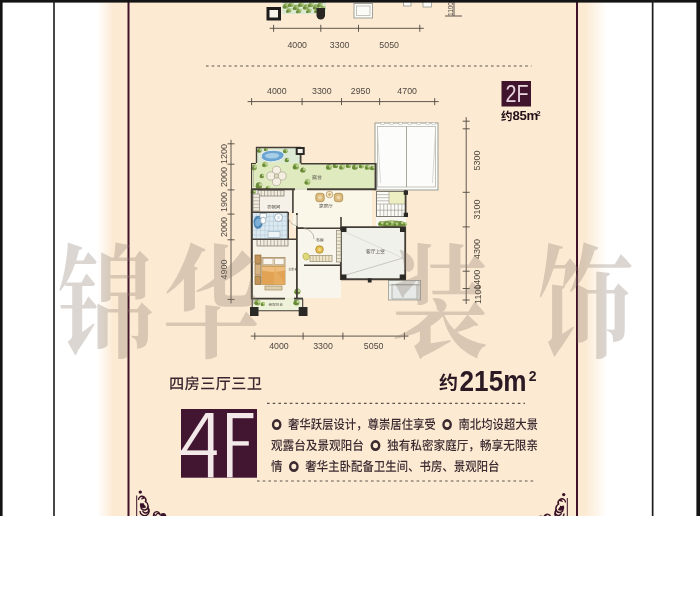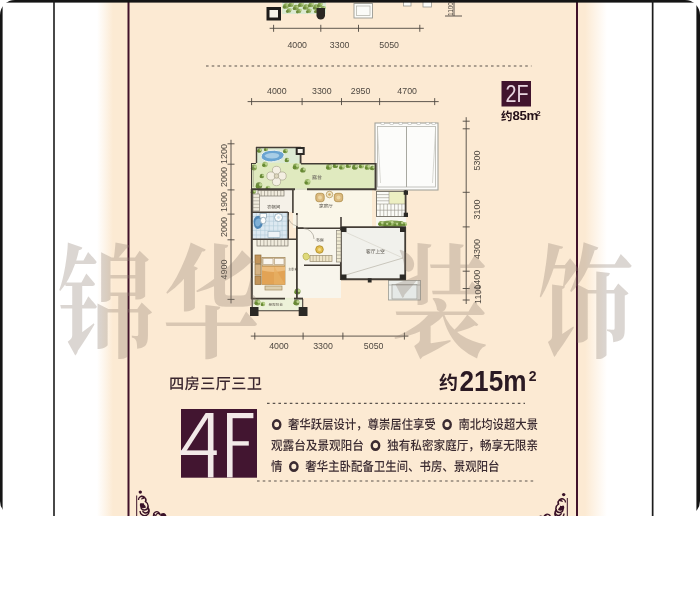--- a/index.html
+++ b/index.html
@@ -1,14 +1,14 @@
 <!DOCTYPE html>
 <html><head><meta charset="utf-8"><style>
 html,body{margin:0;padding:0;background:#fff;}
-#page{position:relative;width:700px;height:516px;overflow:hidden;font-family:"Liberation Sans",sans-serif;border-radius:15px;}
+#page{position:relative;width:700px;height:516px;overflow:hidden;font-family:"Liberation Sans",sans-serif;}
 </style></head><body>
 <div id="page">
 <svg width="700" height="600" viewBox="0 0 700 600">
 <defs>
 <linearGradient id="gl" x1="0" y1="0" x2="1" y2="0">
           <stop offset="0" stop-color="#ffffff"></stop>
           <stop offset="1" stop-color="#fcead3"></stop>
         </linearGradient>
 <linearGradient id="gr" x1="0" y1="0" x2="1" y2="0">
           <stop offset="0" stop-color="#fcead3"></stop>

